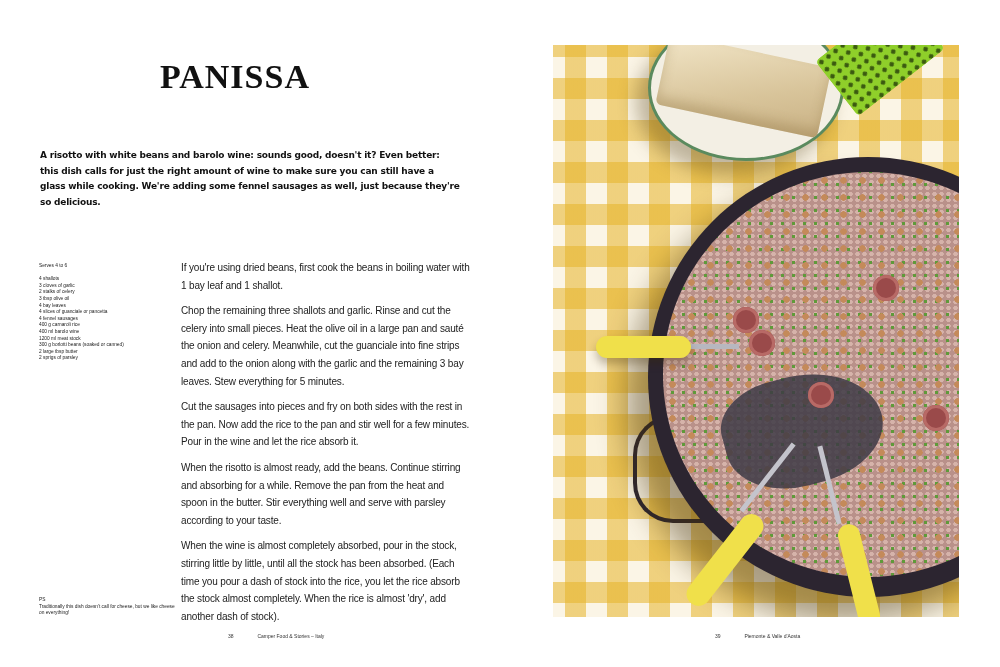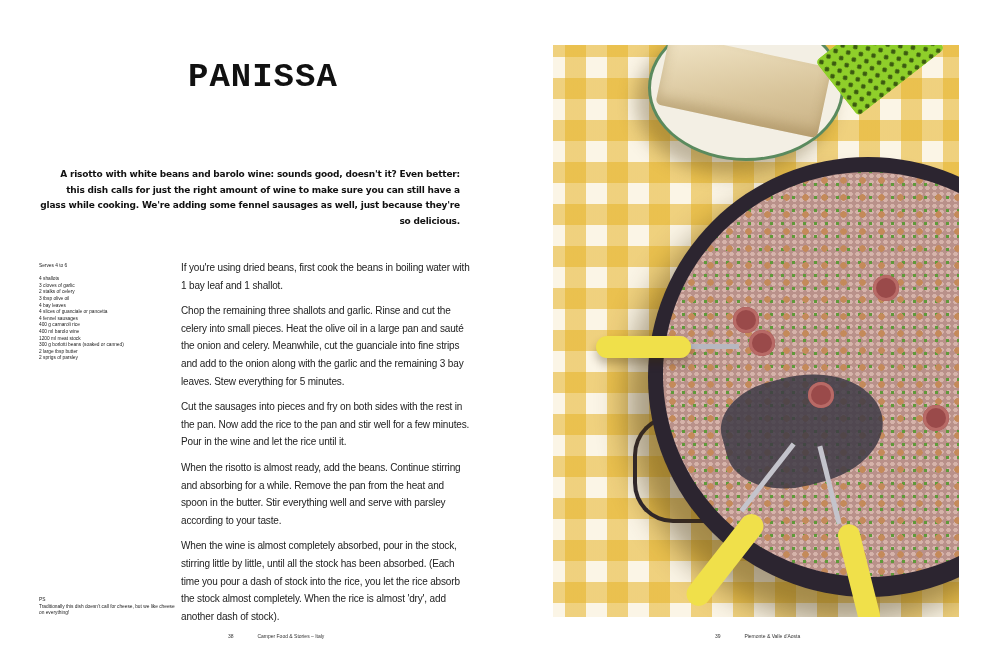--- a/index.html
+++ b/index.html
@@ -1,24 +1,24 @@
 <!DOCTYPE html>
 <html><head>
 <meta charset="utf-8">
 <style>
   html, body { margin:0; padding:0; background:#ffffff; }
   body { width:1000px; height:667px; position:relative; overflow:hidden; font-family:"Liberation Sans", sans-serif; color:#1a1a1a; }
 
   .page-left { position:absolute; left:0; top:0; width:500px; height:667px; background:#fff; }
   .page-right { position:absolute; left:500px; top:0; width:500px; height:667px; background:#fff; }
 
-  .title { position:absolute; left:160px; top:36px; width:300px; font-family:Liberation Mono, monospace; font-weight:bold; font-size:34px; line-height:36px; letter-spacing:1px; color:#111; text-transform:uppercase;margin-left:28px; }
+  .title { position:absolute; left:160px; top:36px; width:300px; font-family:Liberation Serif, serif; font-weight:bold; font-size:34px; line-height:36px; letter-spacing:1px; color:#111; text-transform:uppercase; }
   .title span { display:block; }
 
-  .intro { position:absolute; left:40px; top:167px; width:420px; text-align:right; font-family:"DejaVu Sans", sans-serif; font-weight:bold; font-size:9px; line-height:15.5px; color:#111; letter-spacing:-0.2px; }
+  .intro { position:absolute; left:40px; top:148px; width:420px; text-align:left; font-family:"DejaVu Sans", sans-serif; font-weight:bold; font-size:9px; line-height:15.5px; color:#111; letter-spacing:-0.2px; }
 
   .ingredients { position:absolute; left:39px; top:263px; width:125px; font-family:"Liberation Sans", sans-serif; font-size:4.8px; line-height:6.6px; color:#222; }
   .ingredients .serves { margin-bottom:6.6px; }
   .ingredients ul { list-style:none; margin:0; padding:0; }
 
   .ps { position:absolute; left:39px; top:597px; width:140px; font-family:"Liberation Sans", sans-serif; font-size:4.8px; line-height:6.6px; color:#222; }
 
   .method { position:absolute; left:181px; top:259px; width:290px; font-family:Liberation Sans, sans-serif; font-size:10px; line-height:17.6px; color:#222; letter-spacing:-0.15px; }
   .method p { margin:0 0 8px 0; }
 
@@ -81,21 +81,21 @@
       <li>1200 ml meat stock</li>
       <li>300 g borlotti beans (soaked or canned)</li>
       <li>2 large tbsp butter</li>
       <li>2 sprigs of parsley</li>
     </ul>
   </div>
 
   <div class="method">
     <p>If you're using dried beans, first cook the beans in boiling water with 1 bay leaf and 1 shallot.</p>
     <p>Chop the remaining three shallots and garlic. Rinse and cut the celery into small pieces. Heat the olive oil in a large pan and sauté the onion and celery. Meanwhile, cut the guanciale into fine strips and add to the onion along with the garlic and the remaining 3 bay leaves. Stew everything for 5 minutes.</p>
-    <p>Cut the sausages into pieces and fry on both sides with the rest in the pan. Now add the rice to the pan and stir well for a few minutes. Pour in the wine and let the rice until it.</p>
+    <p>Cut the sausages into pieces and fry on both sides with the rest in the pan. Now add the rice to the pan and stir well for a few minutes. Pour in the wine and let the rice absorb it.</p>
     <p>When the risotto is almost ready, add the beans. Continue stirring and absorbing for a while. Remove the pan from the heat and spoon in the butter. Stir everything well and serve with parsley according to your taste.</p>
     <p>When the wine is almost completely absorbed, pour in the stock, stirring little by little, until all the stock has been absorbed. (Each time you pour a dash of stock into the rice, you let the rice absorb the stock almost completely. When the rice is almost 'dry', add another dash of stock).</p>
   </div>
 
   <div class="ps">
     <div>PS</div>
     <div>Traditionally this dish doesn't call for cheese, but we like cheese on everything!</div>
   </div>
 
   <div class="footer" style="left:228px;">

